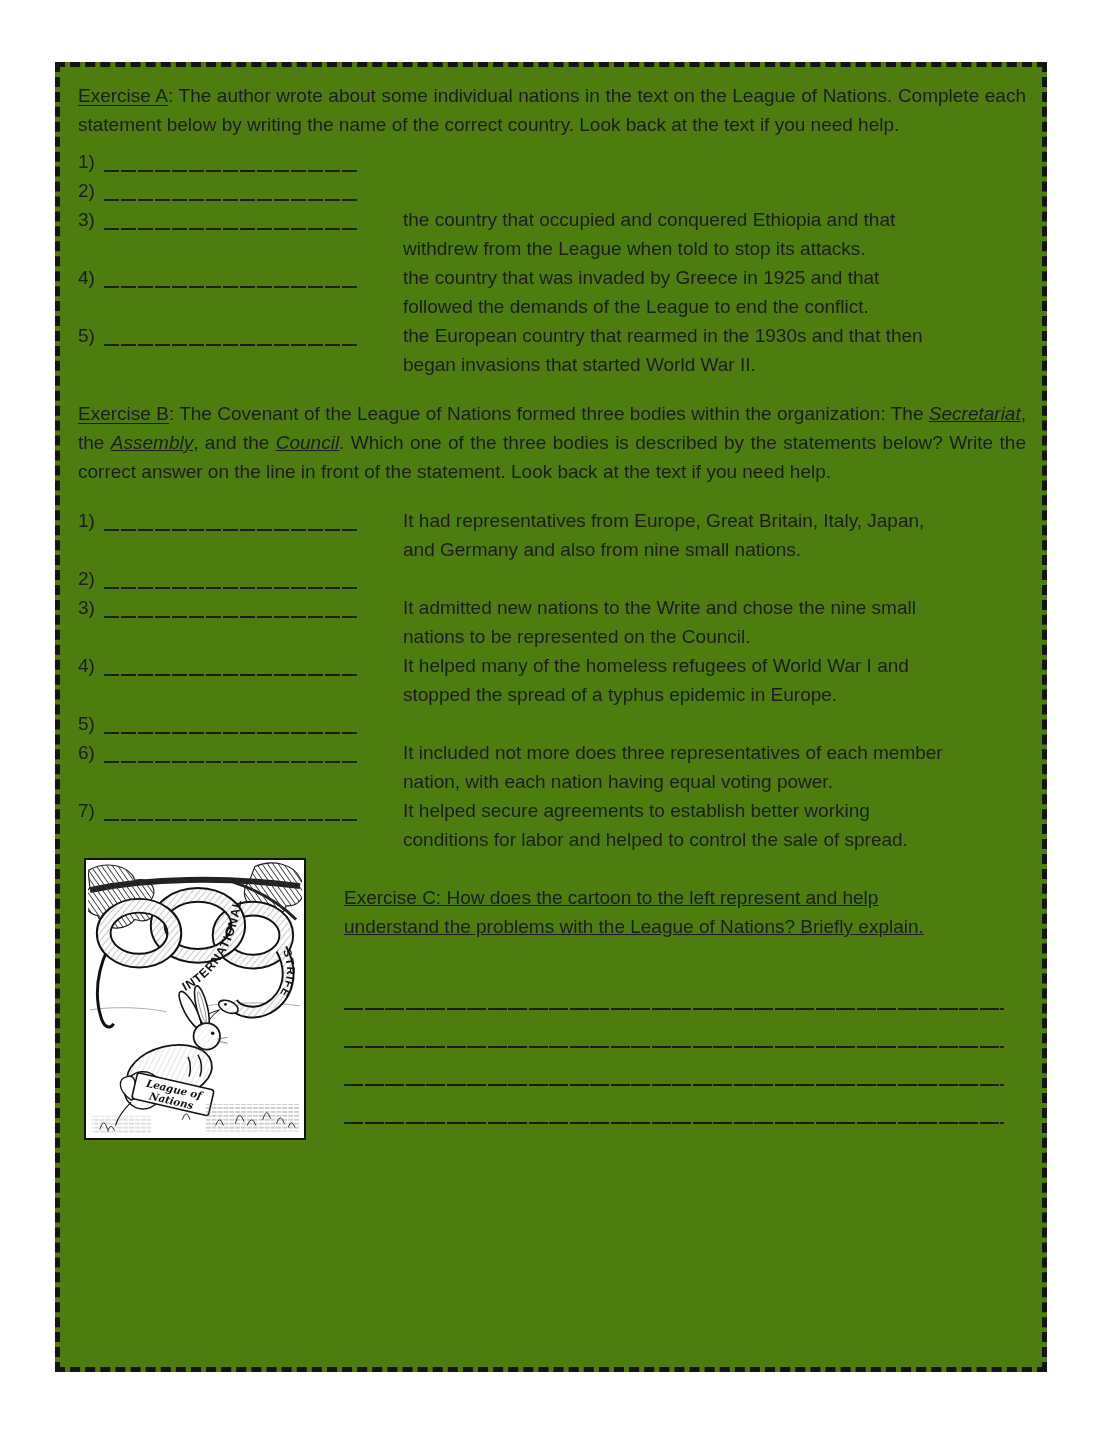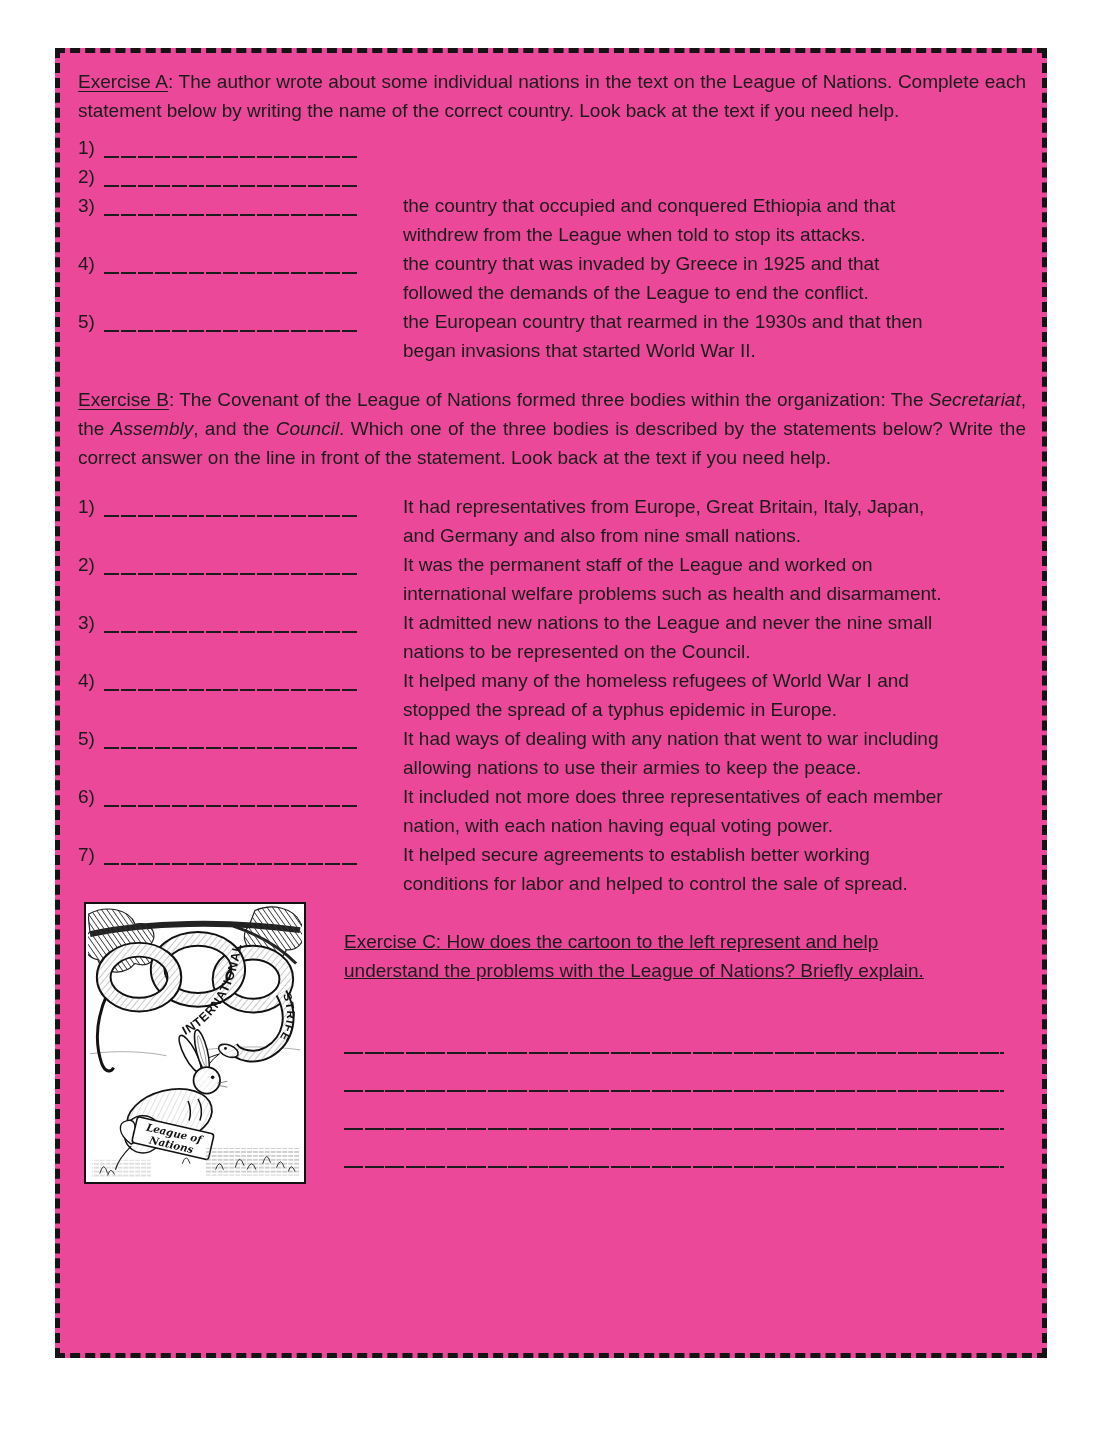--- a/index.html
+++ b/index.html
@@ -4,35 +4,35 @@
 <style>
   html,body { margin:0; padding:0; }
   body {
     width:1105px; height:1430px;
     background:#ffffff;
     font-family:"Liberation Sans", sans-serif;
     color:#1b1b1b;
     position:relative;
   }
   .sheet {
-    position:absolute; left:55px; top:48px;
+    position:absolute; left:55px; top:62px;
     width:992px; height:1310px;
     box-sizing:border-box;
     border:5px dashed #141414;
     padding:14px 16px 8px 18px;
-    background:#ec4899;
+    background:#4d7c0f;
   }
   .intro {
     margin:0 0 8px 0;
     font-size:19px; line-height:29px;
     text-align:justify;
   }
   .intro.b { margin-top:20px; margin-bottom:20px; }
   .heading-underline { text-decoration:underline; text-underline-offset:3px; }
-  .em { font-style:italic; }
+  .em { font-style:italic;text-decoration:underline; }
   .lead { margin:0 0 16px 0; font-size:19px; line-height:29px; }
   .items { }
   .item-row {
     display:grid; grid-template-columns:325px 1fr;
     font-size:19px; line-height:29px;
   }
   .item-left { white-space:nowrap; }
   .item-num { display:inline-block; min-width:26px; }
   .blank {
     display:inline-block; width:254px; height:21px; vertical-align:-4px;
@@ -97,37 +97,33 @@
   <p class="intro b"><span class="heading-underline">Exercise B</span><span>: The Covenant of the League of Nations formed three bodies within the organization: The </span><span class="em">Secretariat</span><span>, the </span><span class="em">Assembly</span><span>, and the </span><span class="em">Council</span><span>. Which one of the three bodies is described by the statements below? Write the correct answer on the line in front of the statement. Look back at the text if you need help.</span></p>
 
   <div class="items">
     <div class="item-row">
       <div class="item-left"><span class="item-num">1)</span><span class="blank"></span></div>
       <div class="item-text">It had representatives from Europe, Great Britain, Italy, Japan,
 and Germany and also from nine small nations.</div>
     </div>
     <div class="item-row">
       <div class="item-left"><span class="item-num">2)</span><span class="blank"></span></div>
-      <div class="item-text">It was the permanent staff of the League and worked on
-international welfare problems such as health and disarmament.</div>
     </div>
     <div class="item-row">
       <div class="item-left"><span class="item-num">3)</span><span class="blank"></span></div>
-      <div class="item-text">It admitted new nations to the League and never the nine small
+      <div class="item-text">It admitted new nations to the Write and chose the nine small
 nations to be represented on the Council.</div>
     </div>
     <div class="item-row">
       <div class="item-left"><span class="item-num">4)</span><span class="blank"></span></div>
       <div class="item-text">It helped many of the homeless refugees of World War I and
 stopped the spread of a typhus epidemic in Europe.</div>
     </div>
     <div class="item-row">
       <div class="item-left"><span class="item-num">5)</span><span class="blank"></span></div>
-      <div class="item-text">It had ways of dealing with any nation that went to war including
-allowing nations to use their armies to keep the peace.</div>
     </div>
     <div class="item-row">
       <div class="item-left"><span class="item-num">6)</span><span class="blank"></span></div>
       <div class="item-text">It included not more does three representatives of each member
 nation, with each nation having equal voting power.</div>
     </div>
     <div class="item-row">
       <div class="item-left"><span class="item-num">7)</span><span class="blank"></span></div>
       <div class="item-text">It helped secure agreements to establish better working
 conditions for labor and helped to control the sale of spread.</div>

